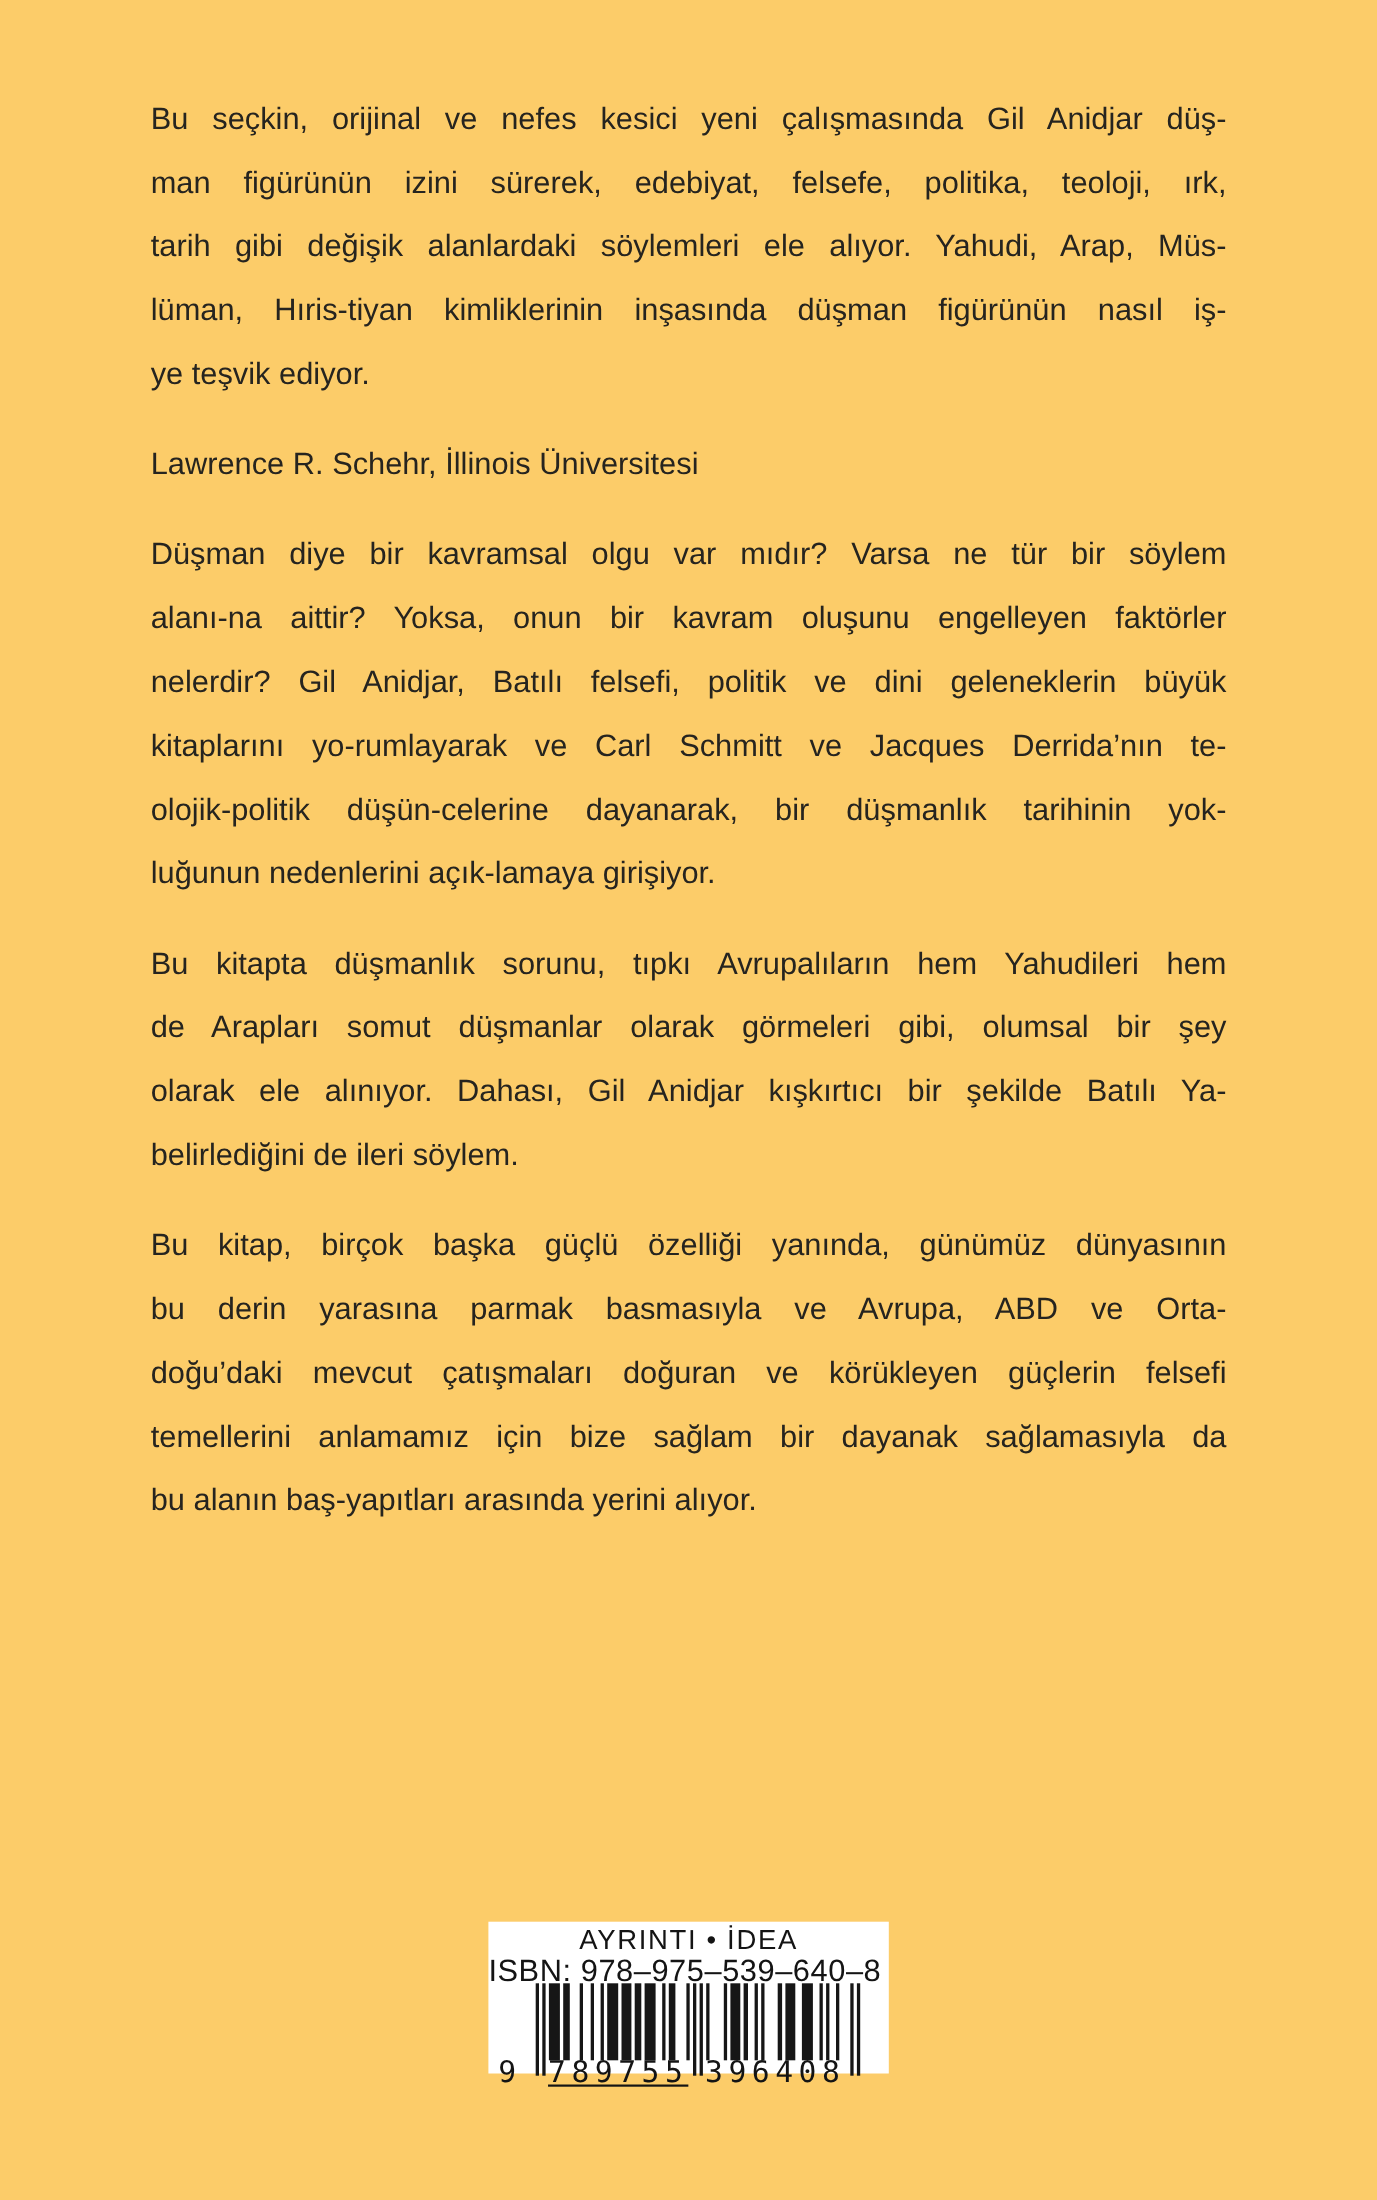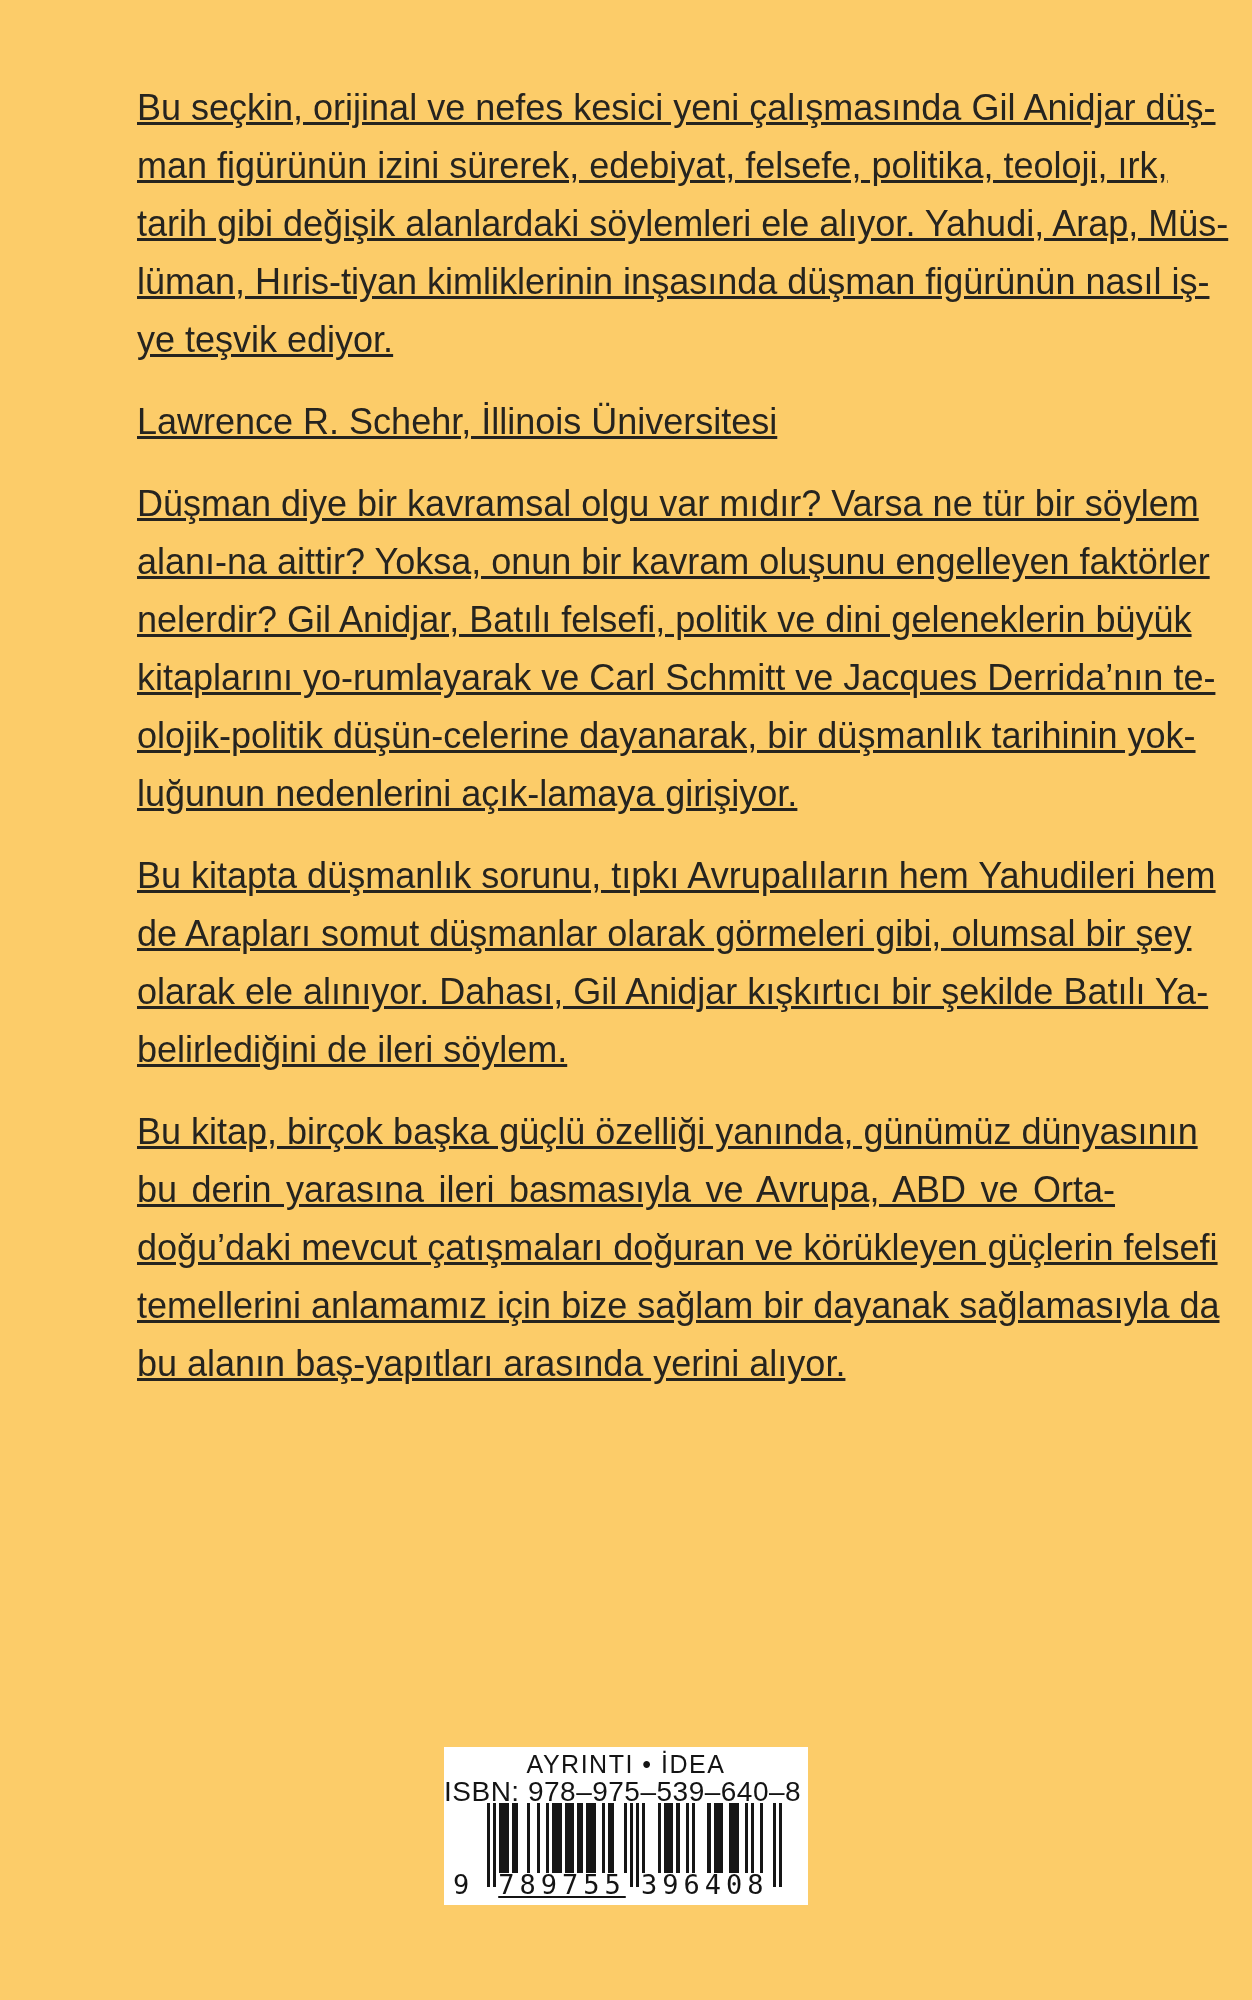--- a/index.html
+++ b/index.html
@@ -14,35 +14,34 @@
     background:var(--bg);
     font-family:"Liberation Sans", sans-serif;
     -webkit-font-smoothing:antialiased;
   }
   .cover{position:relative;width:1252px;height:2000px;overflow:hidden;}
 
   
   .text-block{
     position:absolute;left:137px;top:79px;width:978px;
     color:var(--ink);
-    font-size:36px;
-    text-decoration:underline;
+    font-size:28px;
   }
   .para{margin:0 0 24px 0;}
   .line{
     height:58px;line-height:58px;
     white-space:nowrap;
     text-align:justify;
   }
   .line.j{text-align-last:justify;}
   .line.l{text-align-last:left;}
 
   
   .pub-box{
-    position:absolute;left:444px;top:1747px;width:364px;height:158px;
+    position:absolute;left:444px;top:1747px;width:364px;height:138px;
     background:var(--boxbg);
     color:#141414;
   }
   .pub-name{
     position:absolute;top:3px;left:0;width:100%;
     font-size:25px;line-height:28px;letter-spacing:1.5px;
     text-align:center;
   }
   .isbn-line{
     position:absolute;top:30px;left:0;width:100%;
@@ -96,21 +95,21 @@
 
     <div class="para">
       <div class="line j">Bu kitapta düşmanlık sorunu, tıpkı Avrupalıların hem Yahudileri hem</div>
       <div class="line j">de Arapları somut düşmanlar olarak görmeleri gibi, olumsal bir şey</div>
       <div class="line j">olarak ele alınıyor. Dahası, Gil Anidjar kışkırtıcı bir şekilde Batılı Ya-</div>
       <div class="line l">belirlediğini de ileri söylem.</div>
     </div>
 
     <div class="para">
       <div class="line j">Bu kitap, birçok başka güçlü özelliği yanında, günümüz dünyasının</div>
-      <div class="line j">bu derin yarasına ileri basmasıyla ve Avrupa, ABD ve Orta-</div>
+      <div class="line j">bu derin yarasına parmak basmasıyla ve Avrupa, ABD ve Orta-</div>
       <div class="line j">doğu’daki mevcut çatışmaları doğuran ve körükleyen güçlerin felsefi</div>
       <div class="line j">temellerini anlamamız için bize sağlam bir dayanak sağlamasıyla da</div>
       <div class="line l">bu alanın baş-yapıtları arasında yerini alıyor.</div>
     </div>
 
   </div>
 
   <div class="pub-box">
     <div class="pub-name">AYRINTI • İDEA</div>
     <div class="isbn-line">ISBN: 978–975–539–640–8</div>

